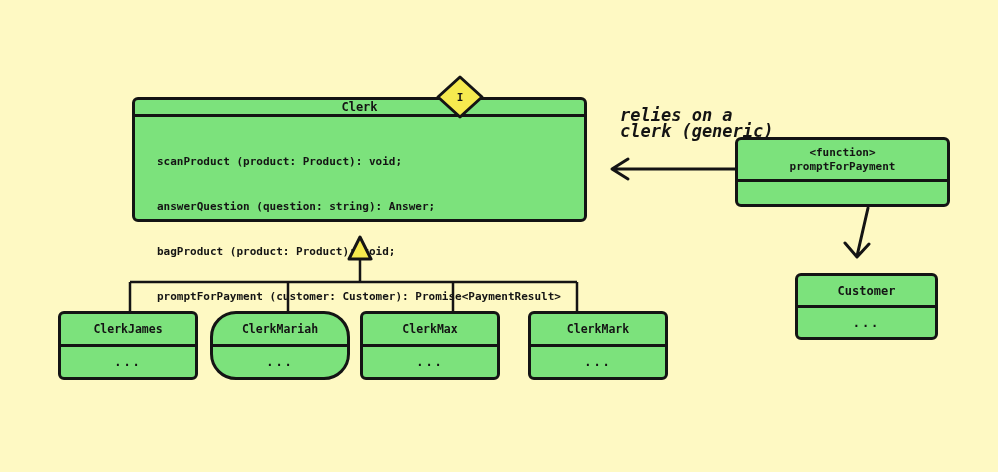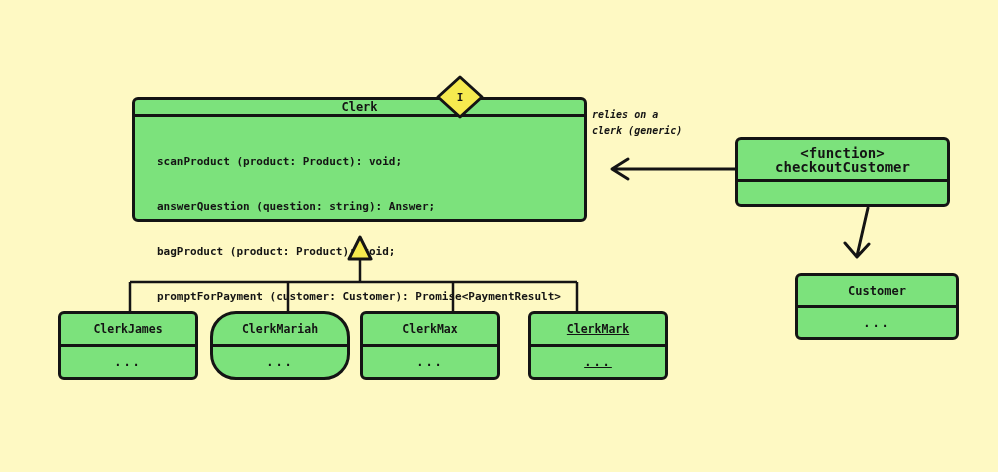--- a/index.html
+++ b/index.html
@@ -50,38 +50,38 @@
   .clerk-box { left: 132px; top: 97px; width: 455px; height: 125px; }
   .clerk-box .title { height: 46px; font-size: 12px; }
   .clerk-box .methods {
     padding: 7px 6px 0 22px;
     font-size: 11px;
     line-height: 15px;
     white-space: pre;
   }
   
   .func-box { left: 735px; top: 137px; width: 215px; height: 70px; }
-  .func-box .title { height: 39px; font-size: 14px; line-height: 14px; }
+  .func-box .title { height: 39px; font-size: 11px; line-height: 14px; }
   
-  .customer-box { left: 795px; top: 273px; width: 164px; height: 67px; }
+  .customer-box { left: 795px; top: 273px; width: 143px; height: 67px; }
   .customer-box .title { height: 29px; font-size: 12px; }
   
   .sub-box { top: 311px; width: 140px; height: 69px; }
   .sub-box .title { height: 30px; font-size: 11.5px; }
   .sub-box.s0 { left: 58px; }
   .sub-box.s1 { left: 210px; border-radius: 26px; }
   .sub-box.s2 { left: 360px; }
-  .sub-box.s3 { left: 528px; text-decoration: underline; }
+  .sub-box.s3 { left: 528px; }
   .dots { font-size: 12px; letter-spacing: 2px; }
   
   .dep-label {
     position: absolute;
-    left: 592px;
+    left: 620px;
     top: 107px;
-    font-size: 10px;
+    font-size: 17px;
     font-style: italic;
     line-height: 16px;
     z-index: 1;
   }
   
   .overlay {
     position: absolute;
     left: 0; top: 0;
     width: 998px; height: 472px;
     z-index: 2;
@@ -123,21 +123,21 @@
       <div>scanProduct (product: Product): void;</div>
       <div>answerQuestion (question: string): Answer;</div>
       <div>bagProduct (product: Product): void;</div>
       <div>promptForPayment (customer: Customer): Promise&lt;PaymentResult&gt;</div>
     </div>
   </div>
 
   <div class="box func-box">
     <div class="title">
       <div>&lt;function&gt;</div>
-      <div>checkoutCustomer</div>
+      <div>promptForPayment</div>
     </div>
     <div class="body"></div>
   </div>
 
   <div class="box customer-box">
     <div class="title">Customer</div>
     <div class="body dots">...</div>
   </div>
 
   <div class="box sub-box s0">

